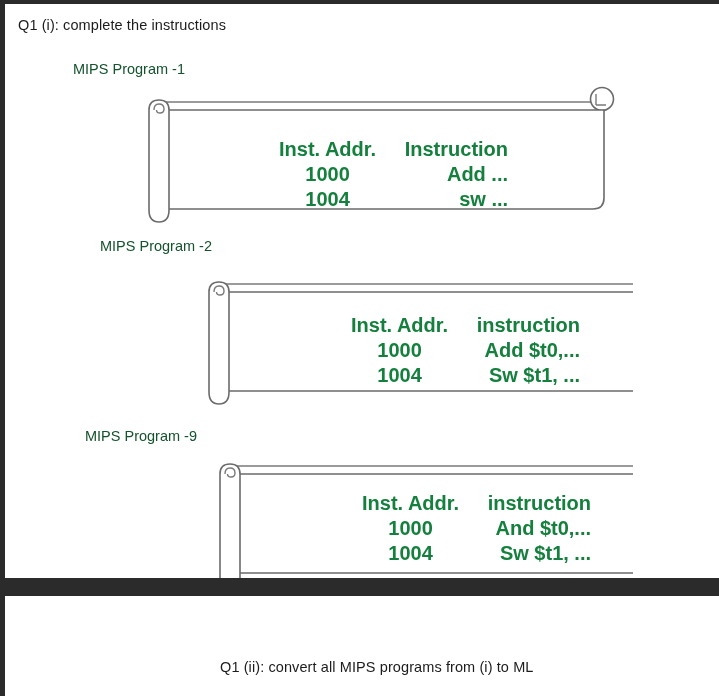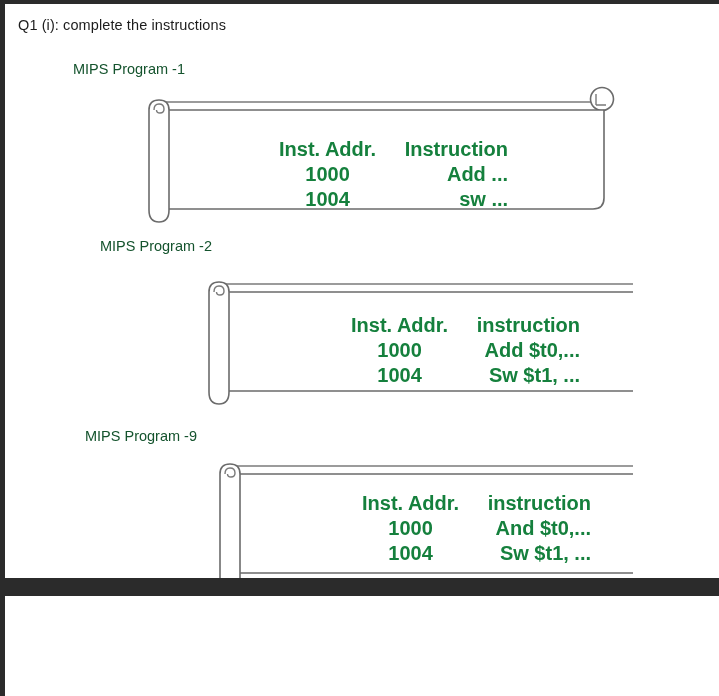--- a/index.html
+++ b/index.html
@@ -230,17 +230,20 @@
           </tr>
         </tbody>
           </table>
       </div>
     </div>
 
   </div>
 
   <div class="dark-strip-mid"></div>
 
+  <div class="slide-lower">
+    <div class="q-title" id="q1ii">Q1 (ii):  convert all MIPS programs from (i) to ML</div>
+  </div>
 
   <div class="dark-strip-top"></div>
   <div class="dark-strip-left"></div>
 
 </div>
 
 </body></html>

